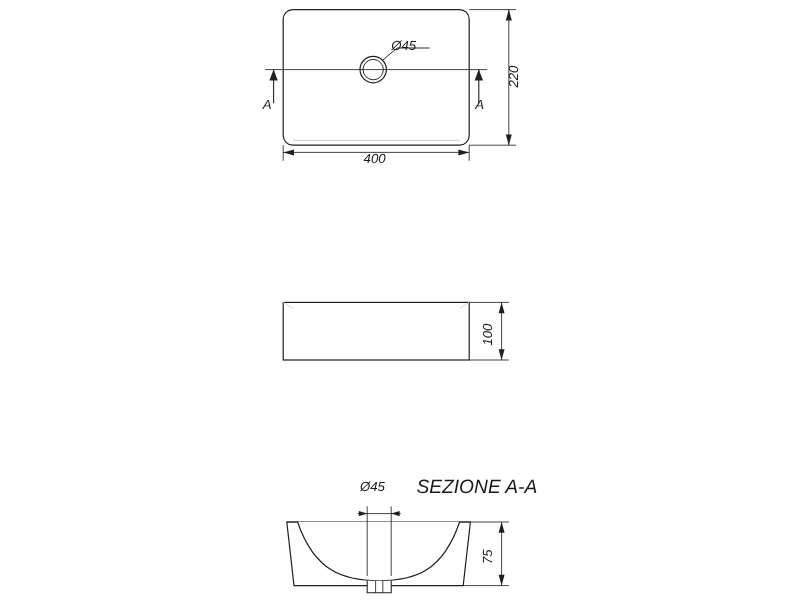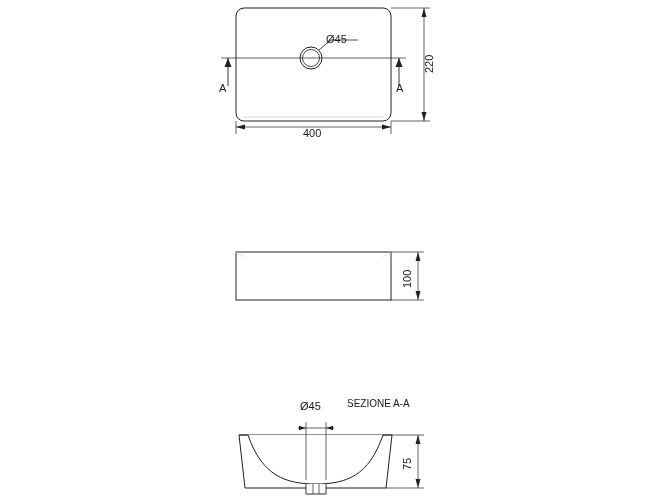--- a/index.html
+++ b/index.html
@@ -13,20 +13,21 @@
     font-family: "Liberation Sans", sans-serif;
     color: #1a1a1a;
     overflow: hidden;
   }
   #sheet {
     position: relative;
     width: 667px;
     height: 420px;
     background: #ffffff;
     box-sizing: border-box;
+    font-style: italic;
   }
   #drawing {
     position: absolute;
     left: 0;
     top: 0;
     width: 667px;
     height: 500px;
   }
   .lbl {
     position: absolute;
@@ -34,21 +35,21 @@
     font-size: 11px;
     color: #1a1a1a;
     white-space: nowrap;
     line-height: 1;
   }
   .lbl-rot {
     transform-origin: 0 0;
     transform: rotate(-90deg);
   }
   .lbl-big {
-    font-size: 10px;
+    font-size: 16px;
   }
 </style>
 </head>
 <body>
 
 <div id="sheet">
 
   <svg id="drawing" viewBox="0 0 667 500">
     <g stroke="#231f20" fill="none" stroke-width="1" shape-rendering="geometricPrecision">
 

